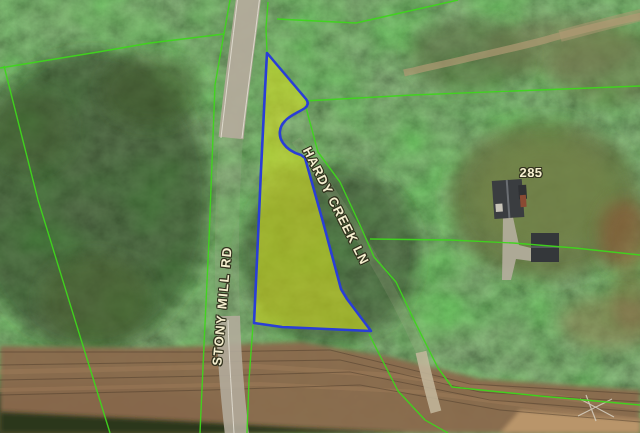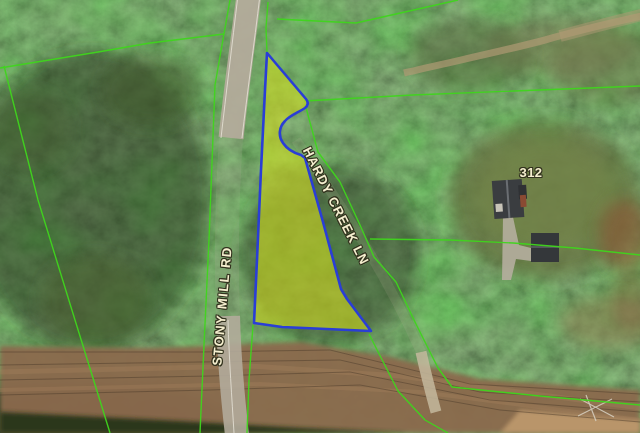--- a/index.html
+++ b/index.html
@@ -149,14 +149,14 @@
       <polyline class="gisline" points="305,104 318,152 340,182 360,225 374,257 396,282 415,322 438,368 452,387 540,396 640,405"></polyline>
       <polyline class="gisline" points="369,334 398,391 425,420 448,433"></polyline>
       <polyline class="gisline" points="370,239 450,240 513,243 575,248 640,255"></polyline>
     </g>
 
     <path d="M267,53 L306,99 Q310,104 305,108 C297,113 289,116 285,121 C279,127 278,136 283,143 C287,149 294,153 301,155 L305,158 L323,222 L341,289 Q344,294 347,299 L371,331 L282,327 L254,323 L257,260 L261,170 L265,90 Z" fill="var(--parcel-fill)" fill-opacity="0.6" stroke="var(--parcel-outline)" stroke-width="2.6" stroke-linejoin="round"></path>
   </svg>
 
   <div id="lbl-stony" class="maplabel">STONY MILL RD</div>
   <div id="lbl-hardy" class="maplabel">HARDY CREEK LN</div>
-  <div id="lbl-house" class="maplabel">312</div>
+  <div id="lbl-house" class="maplabel">285</div>
 </div>
 
 </body></html>

